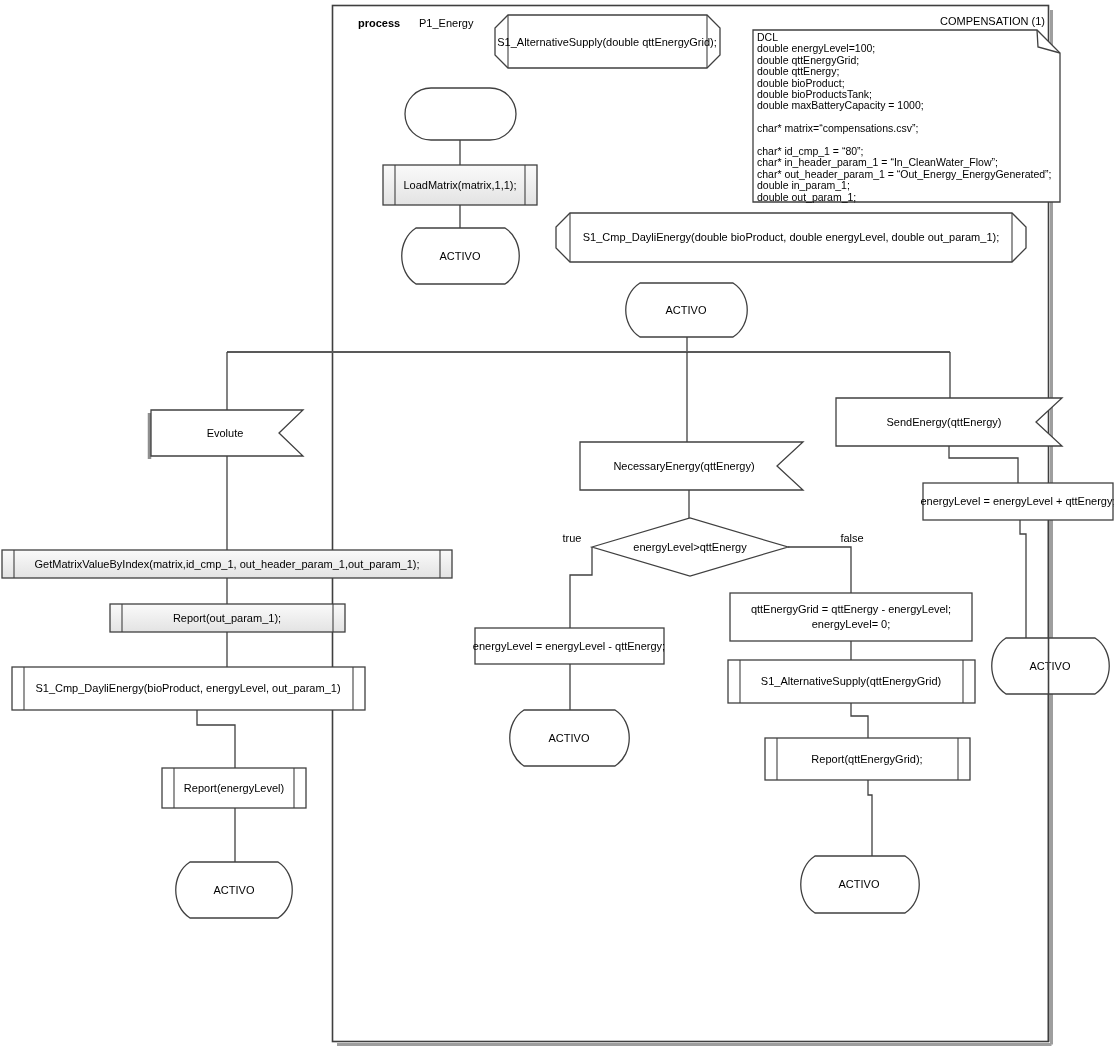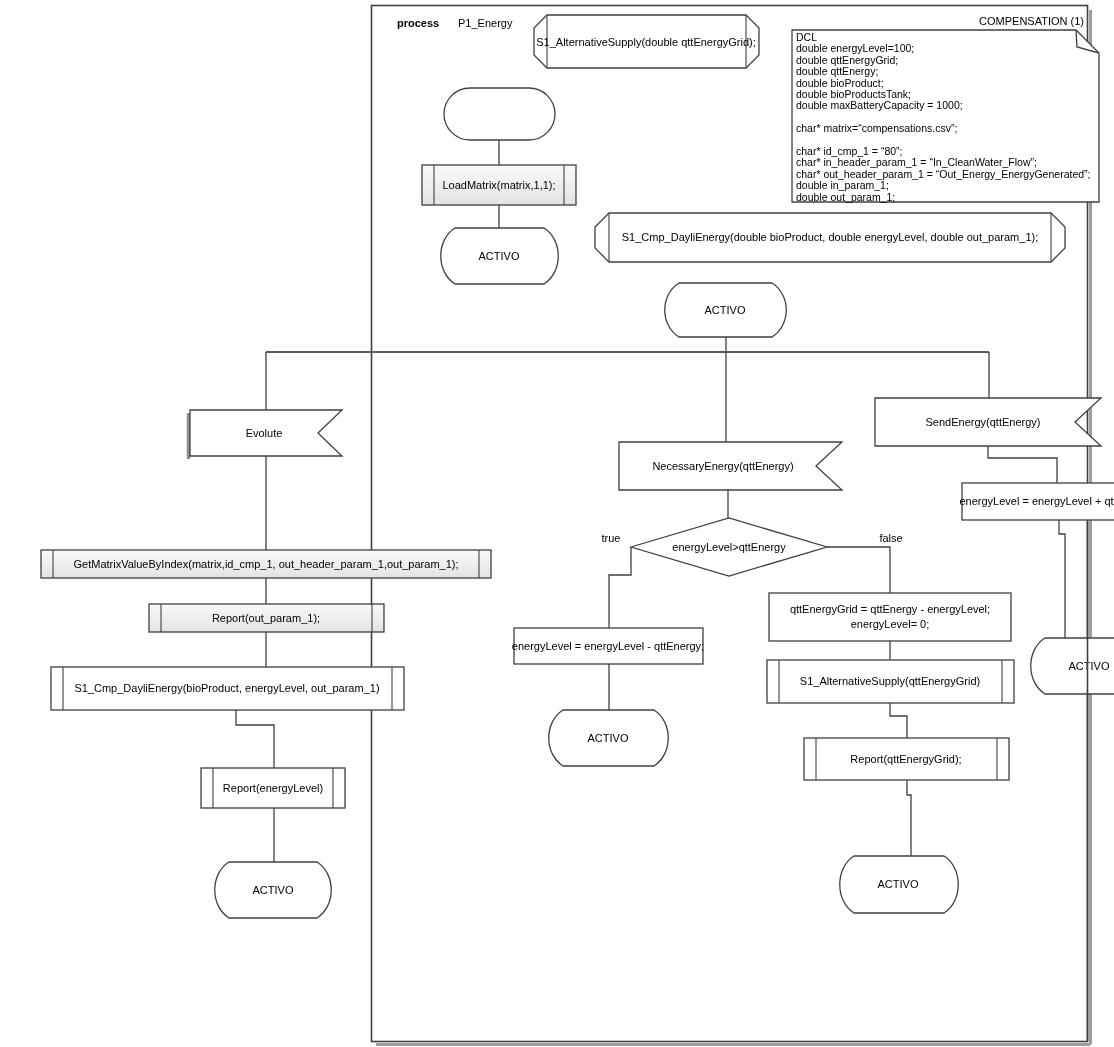--- a/index.html
+++ b/index.html
@@ -1,16 +1,16 @@
 <!DOCTYPE html>
 <html><head>
 <meta charset="utf-8">
 <style>
   html,body { margin:0; padding:0; background:#ffffff; }
-  .canvas { width:958px; height:1047px; position:relative;padding-left:39px; }
+  .canvas { width:958px; height:1047px; position:relative; }
   svg { display:block; }
   .t {
     font-family:"Liberation Sans", sans-serif;
     font-size:11px; fill:#000;
     text-anchor:middle; dominant-baseline:central;
   }
   .tl { text-anchor:start; }
   .tr { text-anchor:end; }
   .bold { font-weight:bold; }
   .note-text {

